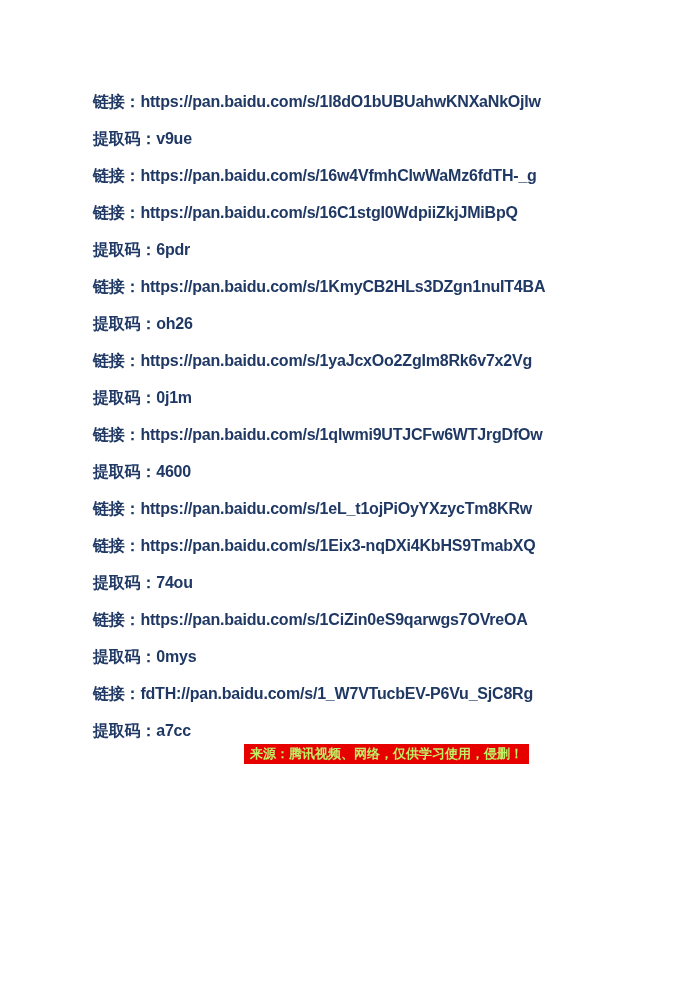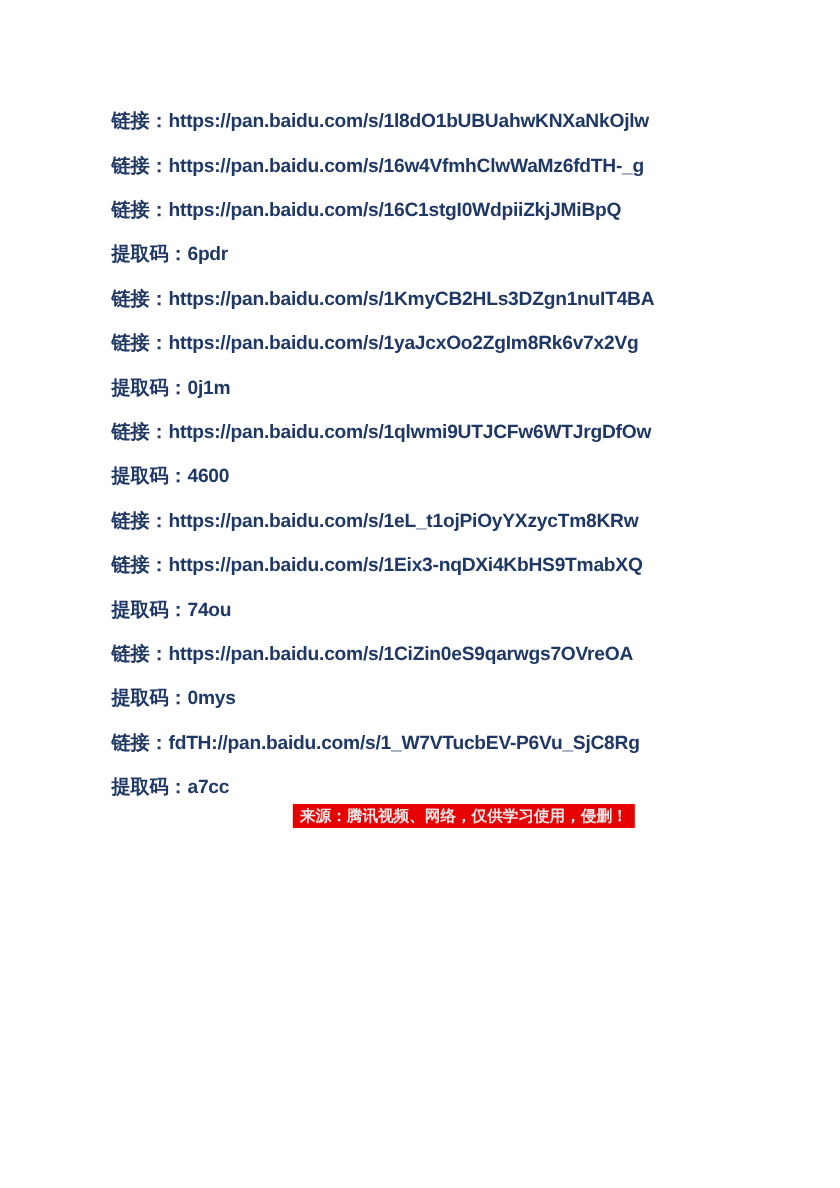--- a/index.html
+++ b/index.html
@@ -43,41 +43,43 @@
     color: #ffffff;
   }
 </style>
 </head>
 <body>
 
 <div class="page">
   <div class="content" style="color: rgb(31, 56, 100);">
 
   <p class="line"><span>链接：</span><span>https://pan.baidu.com/s/1l8dO1bUBUahwKNXaNkOjlw</span></p>
+  <p class="line"><span>提取码：</span><span>v9ue</span></p>
 
   <p class="line"><span>链接：</span><span>https://pan.baidu.com/s/16w4VfmhClwWaMz6fdTH-_g</span></p>
 
   <p class="line"><span>链接：</span><span>https://pan.baidu.com/s/16C1stgI0WdpiiZkjJMiBpQ</span></p>
   <p class="line"><span>提取码：</span><span>6pdr</span></p>
 
   <p class="line"><span>链接：</span><span>https://pan.baidu.com/s/1KmyCB2HLs3DZgn1nuIT4BA</span></p>
+  <p class="line"><span>提取码：</span><span>oh26</span></p>
 
   <p class="line"><span>链接：</span><span>https://pan.baidu.com/s/1yaJcxOo2ZgIm8Rk6v7x2Vg</span></p>
   <p class="line"><span>提取码：</span><span>0j1m</span></p>
 
   <p class="line"><span>链接：</span><span>https://pan.baidu.com/s/1qlwmi9UTJCFw6WTJrgDfOw</span></p>
   <p class="line"><span>提取码：</span><span>4600</span></p>
 
   <p class="line"><span>链接：</span><span>https://pan.baidu.com/s/1eL_t1ojPiOyYXzycTm8KRw</span></p>
 
   <p class="line"><span>链接：</span><span>https://pan.baidu.com/s/1Eix3-nqDXi4KbHS9TmabXQ</span></p>
   <p class="line"><span>提取码：</span><span>74ou</span></p>
 
   <p class="line"><span>链接：</span><span>https://pan.baidu.com/s/1CiZin0eS9qarwgs7OVreOA</span></p>
   <p class="line"><span>提取码：</span><span>0mys</span></p>
 
   <p class="line"><span>链接：</span><span>fdTH://pan.baidu.com/s/1_W7VTucbEV-P6Vu_SjC8Rg</span></p>
   <p class="line"><span>提取码：</span><span>a7cc</span></p>
-<div class="banner" style="background: rgb(230, 0, 0); color: #e5e5e5;">
+<div class="banner" style="background: rgb(230, 0, 0); color: #bef264;">
       <span>来源：腾讯视频、网络，仅供学习使用，侵删！</span>
     </div>
   </div>
 </div>
 
 </body></html>

